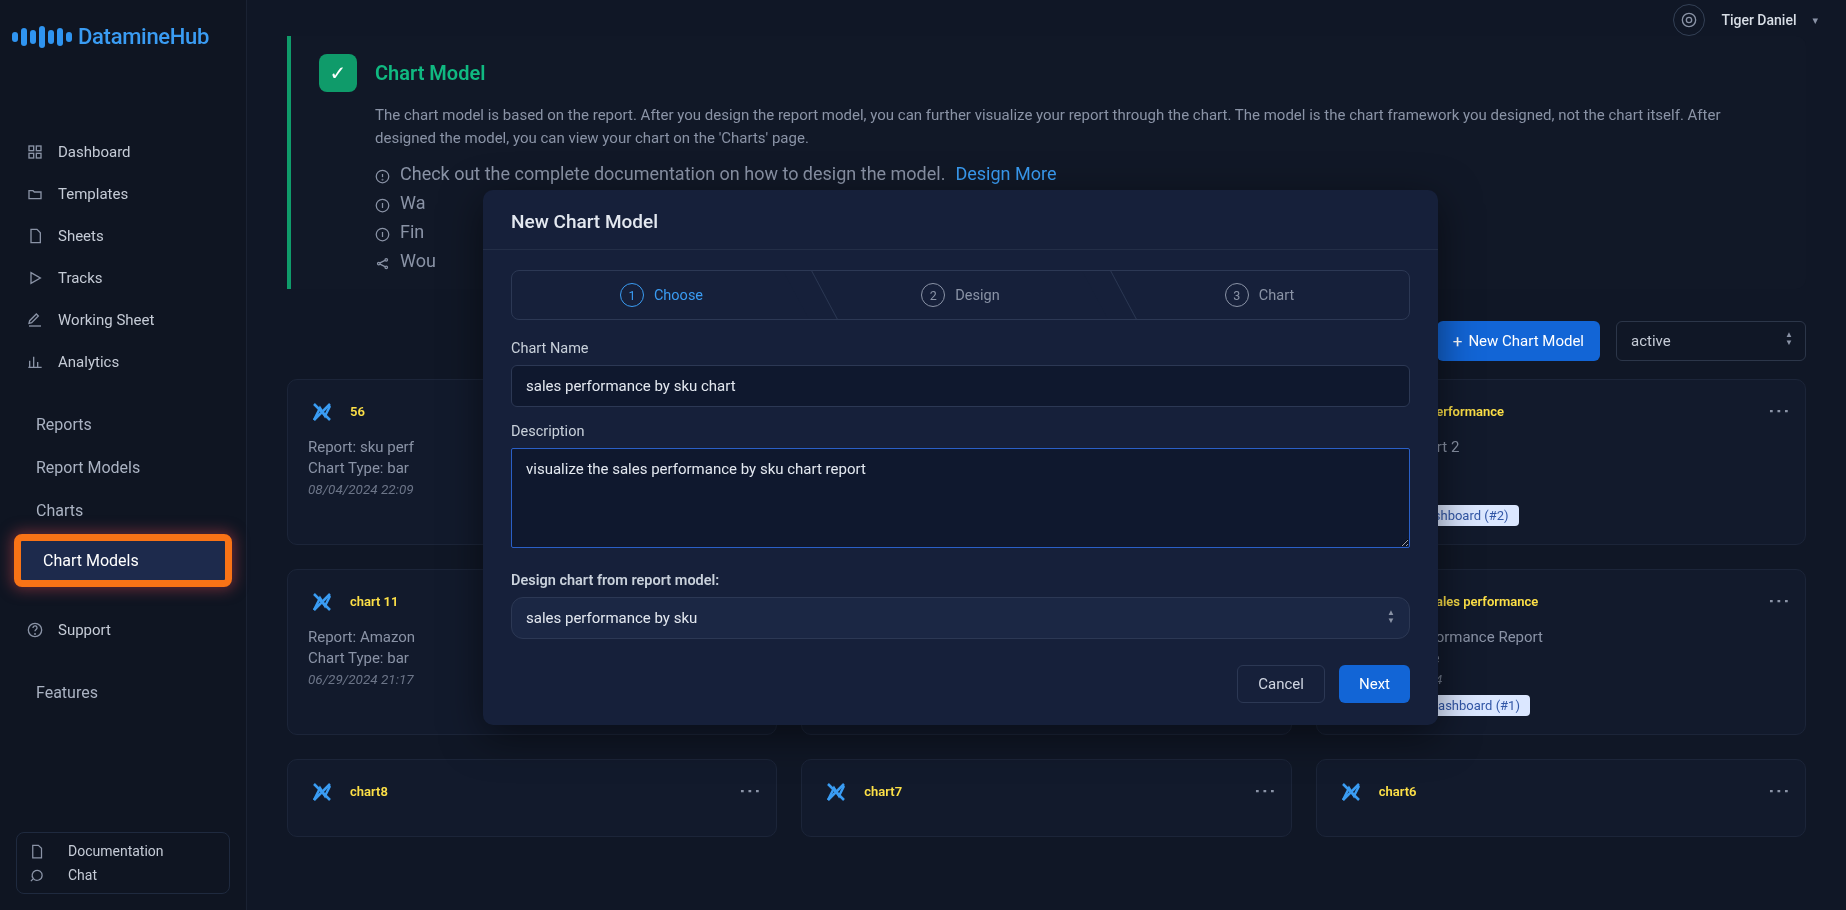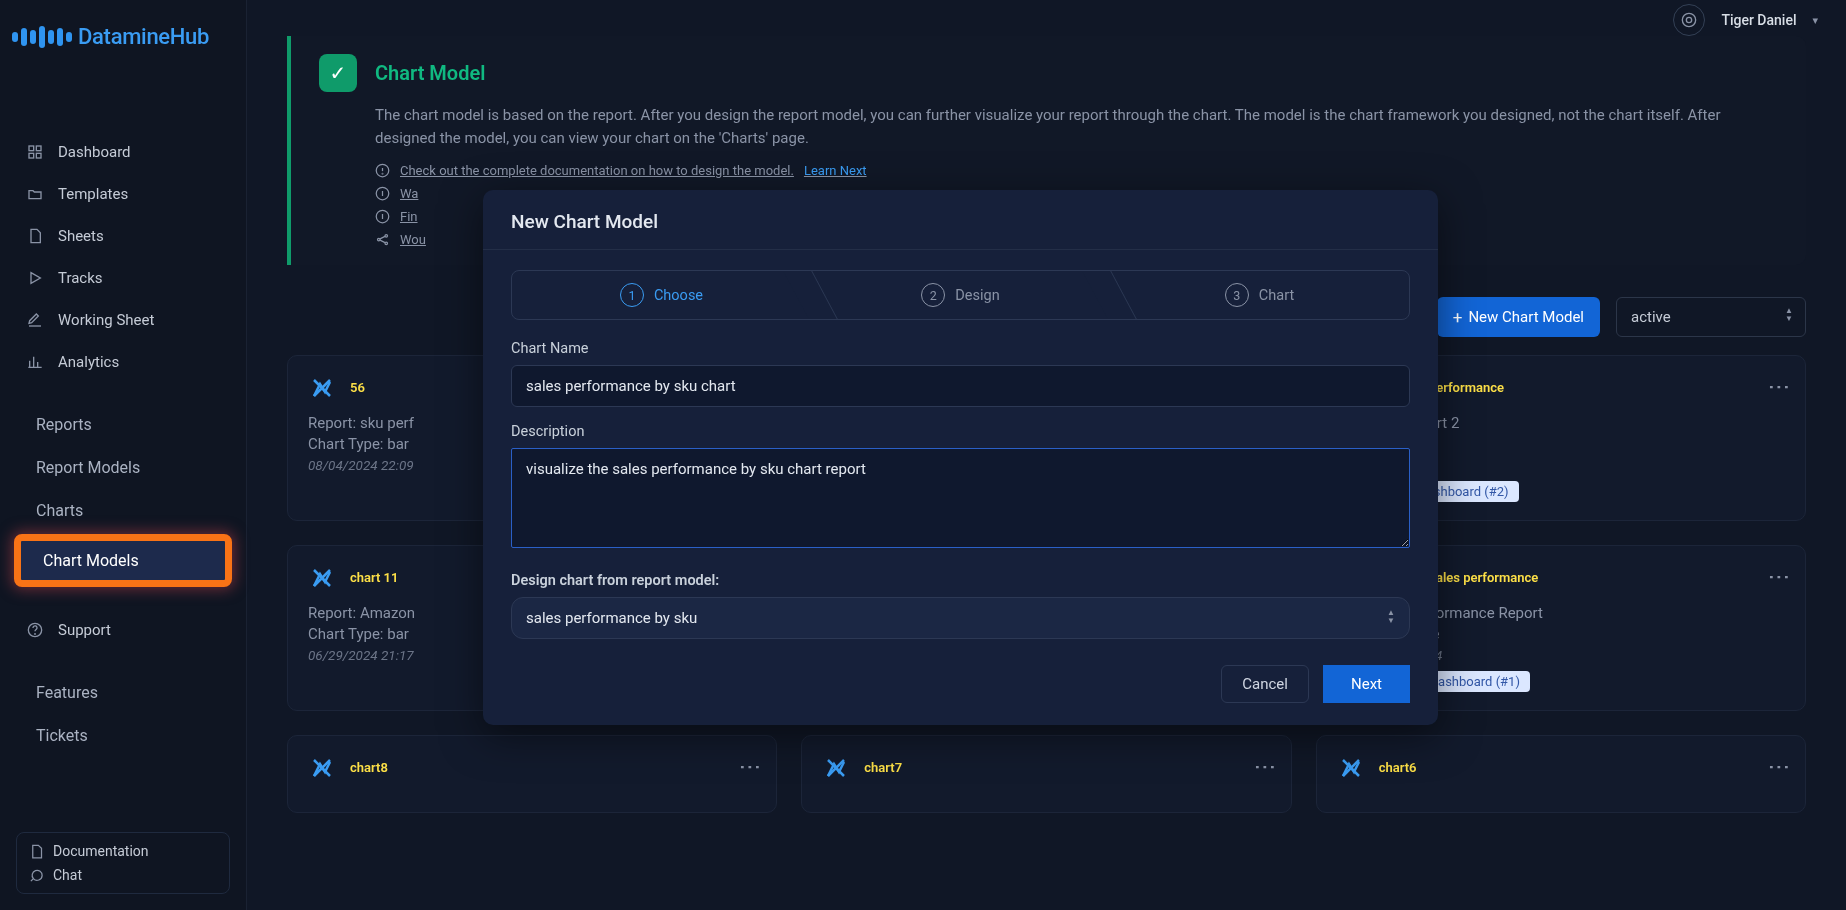--- a/index.html
+++ b/index.html
@@ -17,31 +17,31 @@
 .logo-bars span { width: 6px; border-radius: 3px; background: #2f94f0; display: inline-block; }
 .logo-text { color: #3a9cf3; font-size: 22px; font-weight: 500; letter-spacing: -0.3px; }
 .nav { padding: 60px 14px 0 14px; display: flex; flex-direction: column; gap: 4px; }
 .nav-item { display: flex; align-items: center; gap: 14px; padding: 10px 12px; border-radius: 8px; color: #c5cbd6; font-size: 15px; cursor: pointer; }
 .nav-item .nav-icon { width: 18px; height: 18px; flex-shrink: 0; display: flex; align-items: center; justify-content: center; }
 .nav-item.sub { padding-left: 22px; font-size: 16px; color: #aab2c2;}
 .nav-item.active { background: #1d2a4c; color: #fff; border: 7px solid #f97316; box-shadow: 0 0 14px 3px rgba(170,60,70,0.55); }
 .nav-section-gap { height: 16px; }
 .sidebar-bottom { margin-top: auto; padding: 16px; }
 .support-card { border: 1px solid #1f2a3f; border-radius: 8px; padding: 10px 12px; display: flex; flex-direction: column; gap: 8px; }
-.support-row { display: flex; align-items: center; gap: 9px; font-size: 14px; color: #c5cbd6; cursor: pointer; }
+.support-row { display: flex; align-items: center; gap: 24px; font-size: 14px; color: #c5cbd6; cursor: pointer; }
 
 
 .main { position: absolute; left: 247px; right: 0; top: 0; bottom: 0; padding: 36px 40px 0 40px; overflow: hidden; }
 .intro-card { border-left: 4px solid #0f9b6a; padding: 18px 28px 18px 28px; margin-bottom: 32px; background: #111827; border-radius: 0 10px 10px 0;}
 .intro-head { display: flex; align-items: center; gap: 18px; margin-bottom: 12px; }
 .check-badge { width: 38px; height: 38px; background: #0f9b6a; border-radius: 8px; display: flex; align-items: center; justify-content: center; color: #fff; font-size: 20px; }
 .intro-title { color: #10b981; font-size: 20px; font-weight: 600; }
 .intro-desc { color: #8a93a6; font-size: 15px; line-height: 1.55; margin-bottom: 12px; max-width: 1380px; margin-left: 56px;}
 .intro-links { margin-left: 56px; display: flex; flex-direction: column; gap: 8px; }
-.intro-link-row { display: flex; align-items: flex-end; gap: 10px; color: #8a93a6; font-size: 13px; text-decoration: underline; }
+.intro-link-row { display: flex; align-items: flex-end; gap: 10px; color: #8a93a6; font-size: 18px; }
 .intro-link-row .learn-more { color: #3a9cf3; cursor: pointer; }
 
 .toolbar-row { display: flex; justify-content: flex-end; gap: 16px; margin-bottom: 18px; position: relative;}
 .btn-primary { background: #1265d6; color: #fff; border: none; border-radius: 6px; padding: 10px 16px; font-size: 15px; display: flex; align-items: center; gap: 6px; cursor: pointer; }
 .select-box { background: transparent; border: 1px solid #2c3649; border-radius: 6px; padding: 10px 40px 10px 14px; color: #c5cbd6; font-size: 15px; position: relative; min-width: 190px; }
 .select-box::after { content: ""; position: absolute; right: 12px; top: 50%; transform: translateY(-50%); width: 8px; height: 12px; }
 .select-caret { position: absolute; right: 12px; top: 9px; display: flex; flex-direction: column; gap: 1px;}
 .select-caret span { font-size: 8px; color: #8a93a6; line-height: 7px;}
 
 
@@ -65,21 +65,21 @@
 .step-num { width: 24px; height: 24px; border-radius: 50%; border: 1.5px solid #8a93a6; display: flex; align-items: center; justify-content: center; font-size: 12.5px; color: #8a93a6; z-index: 2;}
 .step-label { font-size: 14.5px; color: #8a93a6; z-index: 2;}
 .step.active .step-num { border-color: #3a9cf3; color: #3a9cf3; }
 .step.active .step-label { color: #3a9cf3; }
 .form-label { font-size: 14.5px; color: #c9d1db; margin-bottom: 8px; display: block; }
 .text-input { width: 100%; background: #0f182e; border: 1px solid #2c3854; border-radius: 6px; padding: 11px 14px; color: #e3e8f0; font-size: 15px; margin-bottom: 16px; }
 .textarea { width: 100%; min-height: 100px; background: #0f182e; border: 1.5px solid #2a5fc7; border-radius: 2px; padding: 11px 14px; color: #e3e8f0; font-size: 15px; margin-bottom: 20px; resize: vertical; font-family: inherit; }
 .select-input { width: 100%; background: #1b2744; border: 1px solid #2c3854; border-radius: 12px; padding: 11px 14px; color: #e3e8f0; font-size: 15px; position: relative; margin-top: 6px; margin-bottom: 6px;}
 .modal-footer { display: flex; justify-content: flex-end; gap: 14px; padding: 20px 28px 0 28px; }
 .btn-secondary { background: transparent; border: 1px solid #2c3854; color: #d0d6e2; border-radius: 6px; padding: 9px 20px; font-size: 15px; cursor: pointer; }
-.btn-next { background: #1265d6; border: none; color: #fff; border-radius: 0; padding: 9px 28px; font-size: 15px; cursor: pointer; }
+.btn-next { background: #1265d6; border: none; color: #fff; border-radius: 6px; padding: 9px 20px; font-size: 15px; cursor: pointer; }
 
 svg { display: block; }
 </style>
 </head>
 <body>
 
 <div class="topbar">
   <div class="avatar-circle">
     <svg width="16" height="16" viewBox="0 0 24 24" fill="none" stroke="#8a93a6" stroke-width="2">
         <circle cx="12" cy="12" r="10"></circle>
@@ -181,23 +181,20 @@
             <path d="M9 9a3 3 0 115 2c-1 1-2 1-2 3"></path>
             <circle cx="12" cy="18" r="0.5"></circle>
           </svg>
         </span>
       <span>Support</span>
     </div>
     <div class="nav-section-gap"></div>
     <div class="nav-item sub">
         <span>Features</span>
       </div>
-    <div class="nav-item sub">
-        <span>Tickets</span>
-      </div>
   </div>
 
   <div class="sidebar-bottom">
     <div class="support-card">
       <div class="support-row">
         <svg width="15" height="15" viewBox="0 0 24 24" fill="none" stroke="#8a93a6" stroke-width="2">
             <path d="M6 2h9l5 5v15H6z"></path>
           </svg>
         <span>Documentation</span>
       </div>
@@ -220,21 +217,21 @@
     </div>
     <div class="intro-desc">The chart model is based on the report. After you design the report model, you can further visualize your report through the chart. The model is the chart framework you designed, not the chart itself. After designed the model, you can view your chart on the 'Charts' page.</div>
     <div class="intro-links">
       <div class="intro-link-row">
         <svg width="15" height="15" viewBox="0 0 24 24" fill="none" stroke="#8a93a6" stroke-width="2">
             <circle cx="12" cy="12" r="10"></circle>
             <path d="M12 8v5"></path>
             <circle cx="12" cy="17" r="0.5"></circle>
           </svg>
         <span>Check out the complete documentation on how to design the model.</span>
-        <span class="learn-more">Learn Next</span>
+        <span class="learn-more">Design More</span>
       </div>
       <div class="intro-link-row">
         <svg width="15" height="15" viewBox="0 0 24 24" fill="none" stroke="#8a93a6" stroke-width="2">
             <circle cx="12" cy="12" r="10"></circle>
             <path d="M12 8v8"></path>
           </svg>
         <span>Wa</span>
       </div>
       <div class="intro-link-row">
         <svg width="15" height="15" viewBox="0 0 24 24" fill="none" stroke="#8a93a6" stroke-width="2">

